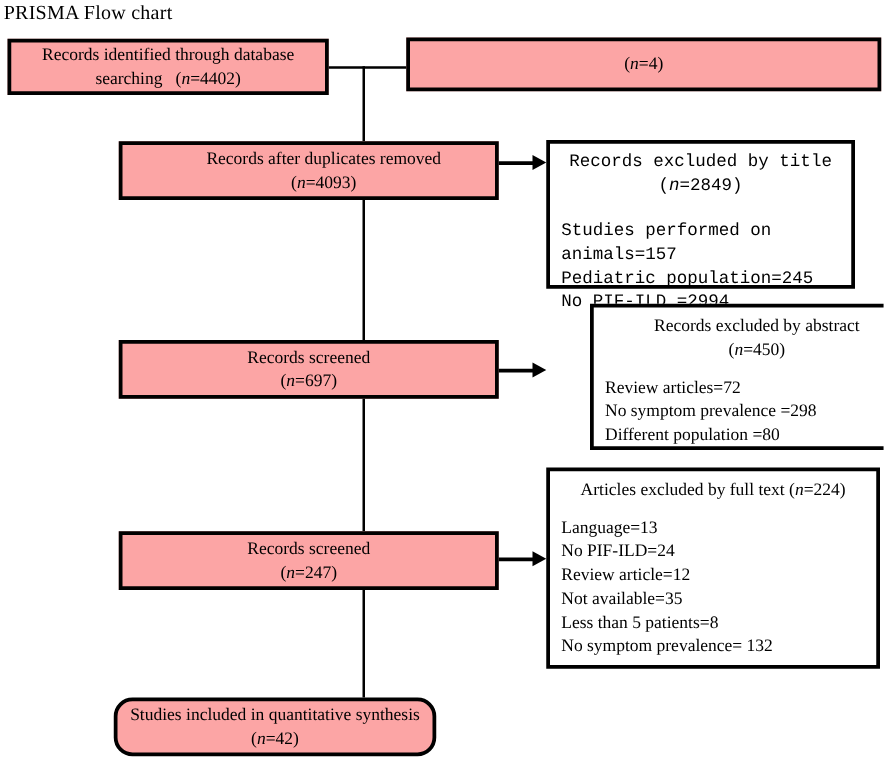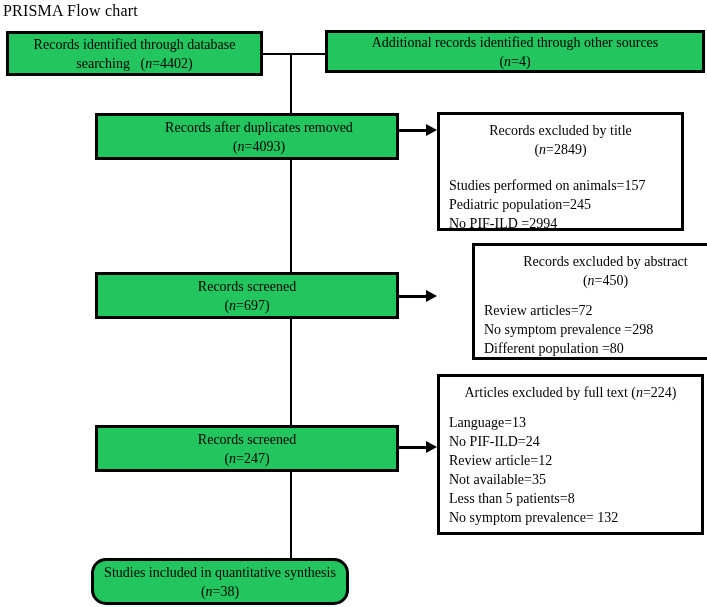--- a/index.html
+++ b/index.html
@@ -21,21 +21,21 @@
     left: 3px;
     top: 2px;
     font-size: 16px;
     font-weight: normal;
     letter-spacing: 0.2px;
   }
   .box {
     position: absolute;
     box-sizing: border-box;
     border: 3px solid #000000;
-    background: #22c55e;
+    background: #fca5a5;
     display: flex;
     flex-direction: column;
     align-items: center;
     justify-content: center;
     text-align: center;
     font-size: 14px;
     line-height: 19px;
   }
   .panel {
     position: absolute;
@@ -78,33 +78,32 @@
 <div id="stage">
 
   <div class="title">PRISMA Flow chart</div>
 
   <div class="box" style="left:6px; top:31px; width:257px; height:45px;">
     <div class="line">Records identified through database</div>
     <div class="line"><span>searching   (</span><i>n</i><span>=4402)</span></div>
   </div>
 
   <div class="box" style="left:325px; top:30px; width:380px; height:43px;">
-    <div class="line">Additional records identified through other sources</div>
     <div class="line"><span>(</span><i>n</i><span>=4)</span></div>
   </div>
 
   <div class="hline" style="left:263px; top:53px; width:62px;"></div>
   <div class="vline" style="left:290px; top:53px; height:60px;"></div>
 
   <div class="box" style="left:95px; top:113px; width:304px; height:47px;padding-left:24px;">
     <div class="line">Records after duplicates removed</div>
     <div class="line"><span>(</span><i>n</i><span>=4093)</span></div>
   </div>
 
-  <div class="panel" style="left:437px; top:112px; width:247px; height:119px;">
+  <div class="panel" style="left:437px; top:112px; width:247px; height:119px;font-family:Liberation Mono, monospace;">
     <div class="hdr">Records excluded by title</div>
     <div class="hdr"><span>(</span><i>n</i><span>=2849)</span></div>
     <div class="gap-lg"></div>
     <div class="list">
       <div>Studies performed on animals=157</div>
       <div>Pediatric population=245</div>
       <div>No PIF-ILD =2994</div>
     </div>
   </div>
 
@@ -152,16 +151,16 @@
     </div>
   </div>
 
   <div class="shaft" style="left:399px; top:446px; width:28px;"></div>
   <div class="arrowhead" style="left:426px; top:441px;"></div>
 
   <div class="vline" style="left:290px; top:472px; height:86px;"></div>
 
   <div class="box" style="left:91px; top:558px; width:258px; height:47px;border-radius:15px;">
     <div class="line">Studies included in quantitative synthesis</div>
-    <div class="line"><span>(</span><i>n</i><span>=38)</span></div>
+    <div class="line"><span>(</span><i>n</i><span>=42)</span></div>
   </div>
 
 </div>
 
 </body></html>

